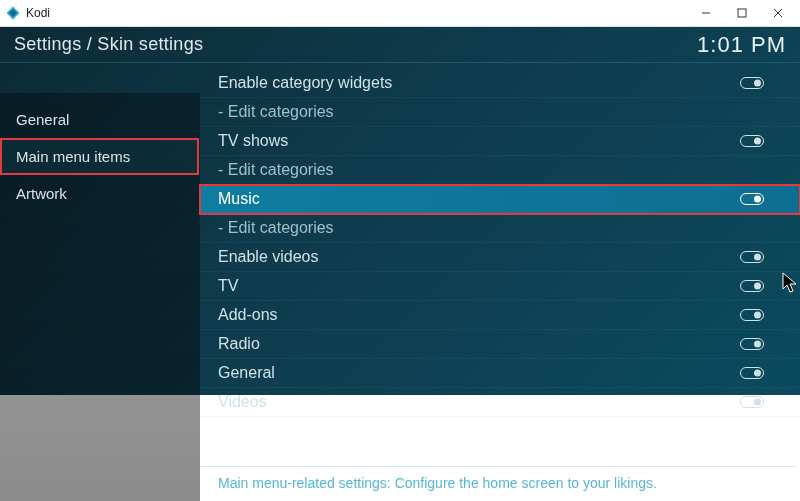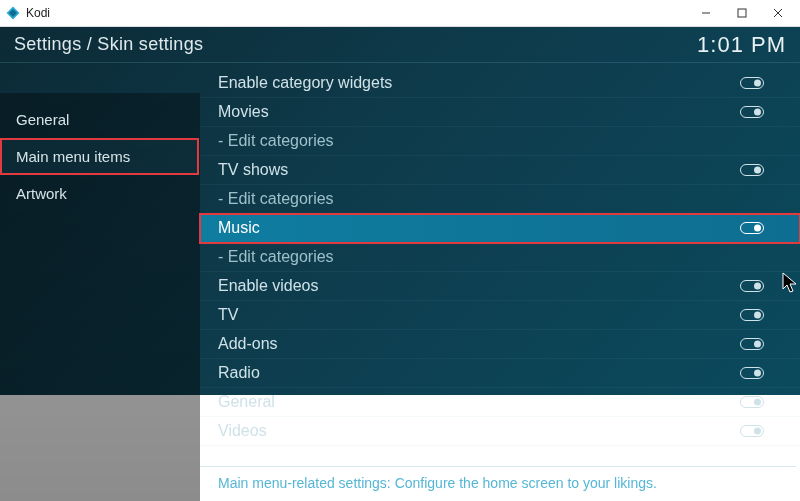--- a/index.html
+++ b/index.html
@@ -193,24 +193,20 @@
       </div>
     </div>
 
     <div class="content">
 
       <div class="row">
         <span class="label">Enable category widgets</span>
         <span class="toggle on"></span>
       </div>
 
-      <div class="row">
-        <span class="label">Movies</span>
-        <span class="toggle on"></span>
-      </div>
 
       <div class="row sub">
         <span class="label">- Edit categories</span>
       </div>
 
       <div class="row">
         <span class="label">TV shows</span>
         <span class="toggle on"></span>
       </div>
 

